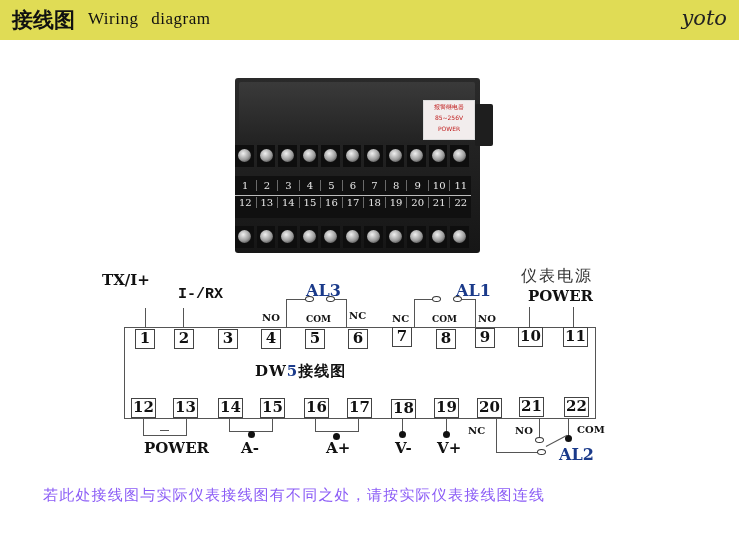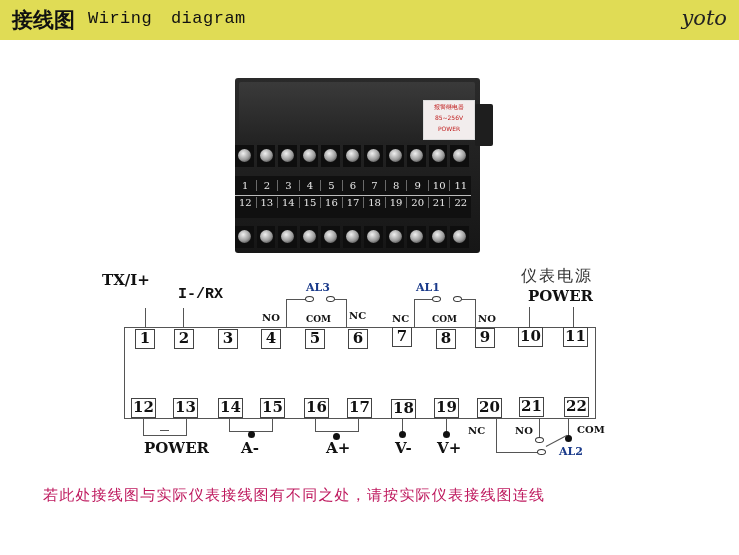--- a/index.html
+++ b/index.html
@@ -9,21 +9,21 @@
     .header {
       position: absolute; left: 0; top: 0; width: 739px; height: 40px;
       background: #e0dc55;
     }
     .header .title-cn {
       position: absolute; left: 12px; top: 6px;
       font-family: "DejaVu Serif", serif; font-weight: bold; font-size: 21px; color: #111;
     }
     .header .title-en {
       position: absolute; left: 88px; top: 9px;
-      font-family: Liberation Mono, monospace; font-size: 17px; color: #111; letter-spacing: 0.5px;
+      font-family: Liberation Serif, serif; font-size: 17px; color: #111; letter-spacing: 0.5px;
       word-spacing: 8px;
     }
     .header .brand {
       position: absolute; right: 12px; top: 6px;
       font-family: "DejaVu Serif", serif; font-style: italic; font-size: 21px; color: #222; margin-left: 8px;
     }
 
     
     .device {
       position: absolute; left: 225px; top: 70px; width: 270px; height: 190px;
@@ -90,35 +90,35 @@
       line-height: 17px; text-align: center; color: #111;
     }
     .term.single { width: 20px; }
     .term.double { width: 25px; }
     .lbl {
       position: absolute; font-family: "DejaVu Serif", serif; font-weight: bold; color: #111;
       white-space: nowrap;
     }
     .lbl.sm { font-size: 10px; }
     .lbl.md { font-size: 15px; }
-    .lbl.al { font-size: 11px; color: #1a3a8a; }
+    .lbl.al { font-size: 16px; color: #1a3a8a; }
     .lbl.cn { font-family: "DejaVu Sans", sans-serif; font-weight: normal; font-size: 16px; color: #333; letter-spacing: 2px; }
     .vline { position: absolute; width: 1.2px; background: #555; }
     .hline { position: absolute; height: 1.2px; background: #555; }
     .dot { position: absolute; width: 7px; height: 7px; border-radius: 50%; background: #111; }
     .ring { position: absolute; width: 9px; height: 6px; border-radius: 50%; border: 1.2px solid #333; background: #fff; }
     .center-title {
       position: absolute; left: 255px; top: 362px;
       font-family: "DejaVu Serif", serif; font-weight: bold; font-size: 15px; color: #111; letter-spacing: 1px;
     }
     .center-title .five { color: #1c3c8c; }
 
     .footer-note {
       position: absolute; left: 43px; top: 486px;
-      font-family: "DejaVu Sans", sans-serif; font-size: 15px; color: #be185d; letter-spacing: 1.2px;
+      font-family: "DejaVu Sans", sans-serif; font-size: 15px; color: #8b5cf6; letter-spacing: 1.2px;
     }
   </style>
 </head>
 <body>
 
 <div class="header">
   <span class="title-cn">接线图</span>
   <span class="title-en">Wiring diagram</span>
   <span class="brand">yoto</span>
 </div>
@@ -201,21 +201,21 @@
   <div class="hline" style="left:286px; top:299px; width:20px;"></div>
   <div class="ring" style="left:305px; top:296px;"></div>
   <div class="ring" style="left:326px; top:296px;"></div>
   <div class="hline" style="left:335px; top:299px; width:12px;"></div>
   <div class="vline" style="left:286px; top:299px; height:28px;"></div>
   <div class="vline" style="left:346px; top:299px; height:28px;"></div>
   <span class="lbl sm" style="left:262px; top:312px;">NO</span>
   <span class="lbl sm" style="left:306px; top:314px; font-size:9px;">COM</span>
   <span class="lbl sm" style="left:349px; top:310px;">NC</span>
 
-  <span class="lbl al" style="left:416px; top:281px;">AL1</span>
+  <span class="lbl al" style="left:456px; top:281px;">AL1</span>
   <div class="vline" style="left:414px; top:299px; height:28px;"></div>
   <div class="hline" style="left:414px; top:299px; width:19px;"></div>
   <div class="ring" style="left:432px; top:296px;"></div>
   <div class="ring" style="left:453px; top:296px;"></div>
   <div class="hline" style="left:462px; top:299px; width:14px;"></div>
   <div class="vline" style="left:475px; top:299px; height:28px;"></div>
   <span class="lbl sm" style="left:392px; top:313px;">NC</span>
   <span class="lbl sm" style="left:432px; top:314px; font-size:9px;">COM</span>
   <span class="lbl sm" style="left:478px; top:313px;">NO</span>
 
@@ -229,20 +229,23 @@
   <div class="term single" style="left:218px; top:329px;">3</div>
   <div class="term single" style="left:261px; top:329px;">4</div>
   <div class="term single" style="left:305px; top:329px;">5</div>
   <div class="term single" style="left:348px; top:329px;">6</div>
   <div class="term single" style="left:392px; top:327px;">7</div>
   <div class="term single" style="left:436px; top:329px;">8</div>
   <div class="term single" style="left:475px; top:328px;">9</div>
   <div class="term double" style="left:518px; top:327px;">10</div>
   <div class="term double" style="left:563px; top:327px;">11</div>
 
+  <div class="center-title">
+    <span>DW</span><span class="five">5</span><span>接线图</span>
+  </div>
 
   <div class="term double" style="left:131px; top:398px;">12</div>
   <div class="term double" style="left:173px; top:398px;">13</div>
   <div class="term double" style="left:218px; top:398px;">14</div>
   <div class="term double" style="left:260px; top:398px;">15</div>
   <div class="term double" style="left:304px; top:398px;">16</div>
   <div class="term double" style="left:347px; top:398px;">17</div>
   <div class="term double" style="left:391px; top:399px;">18</div>
   <div class="term double" style="left:434px; top:398px;">19</div>
   <div class="term double" style="left:477px; top:398px;">20</div>

